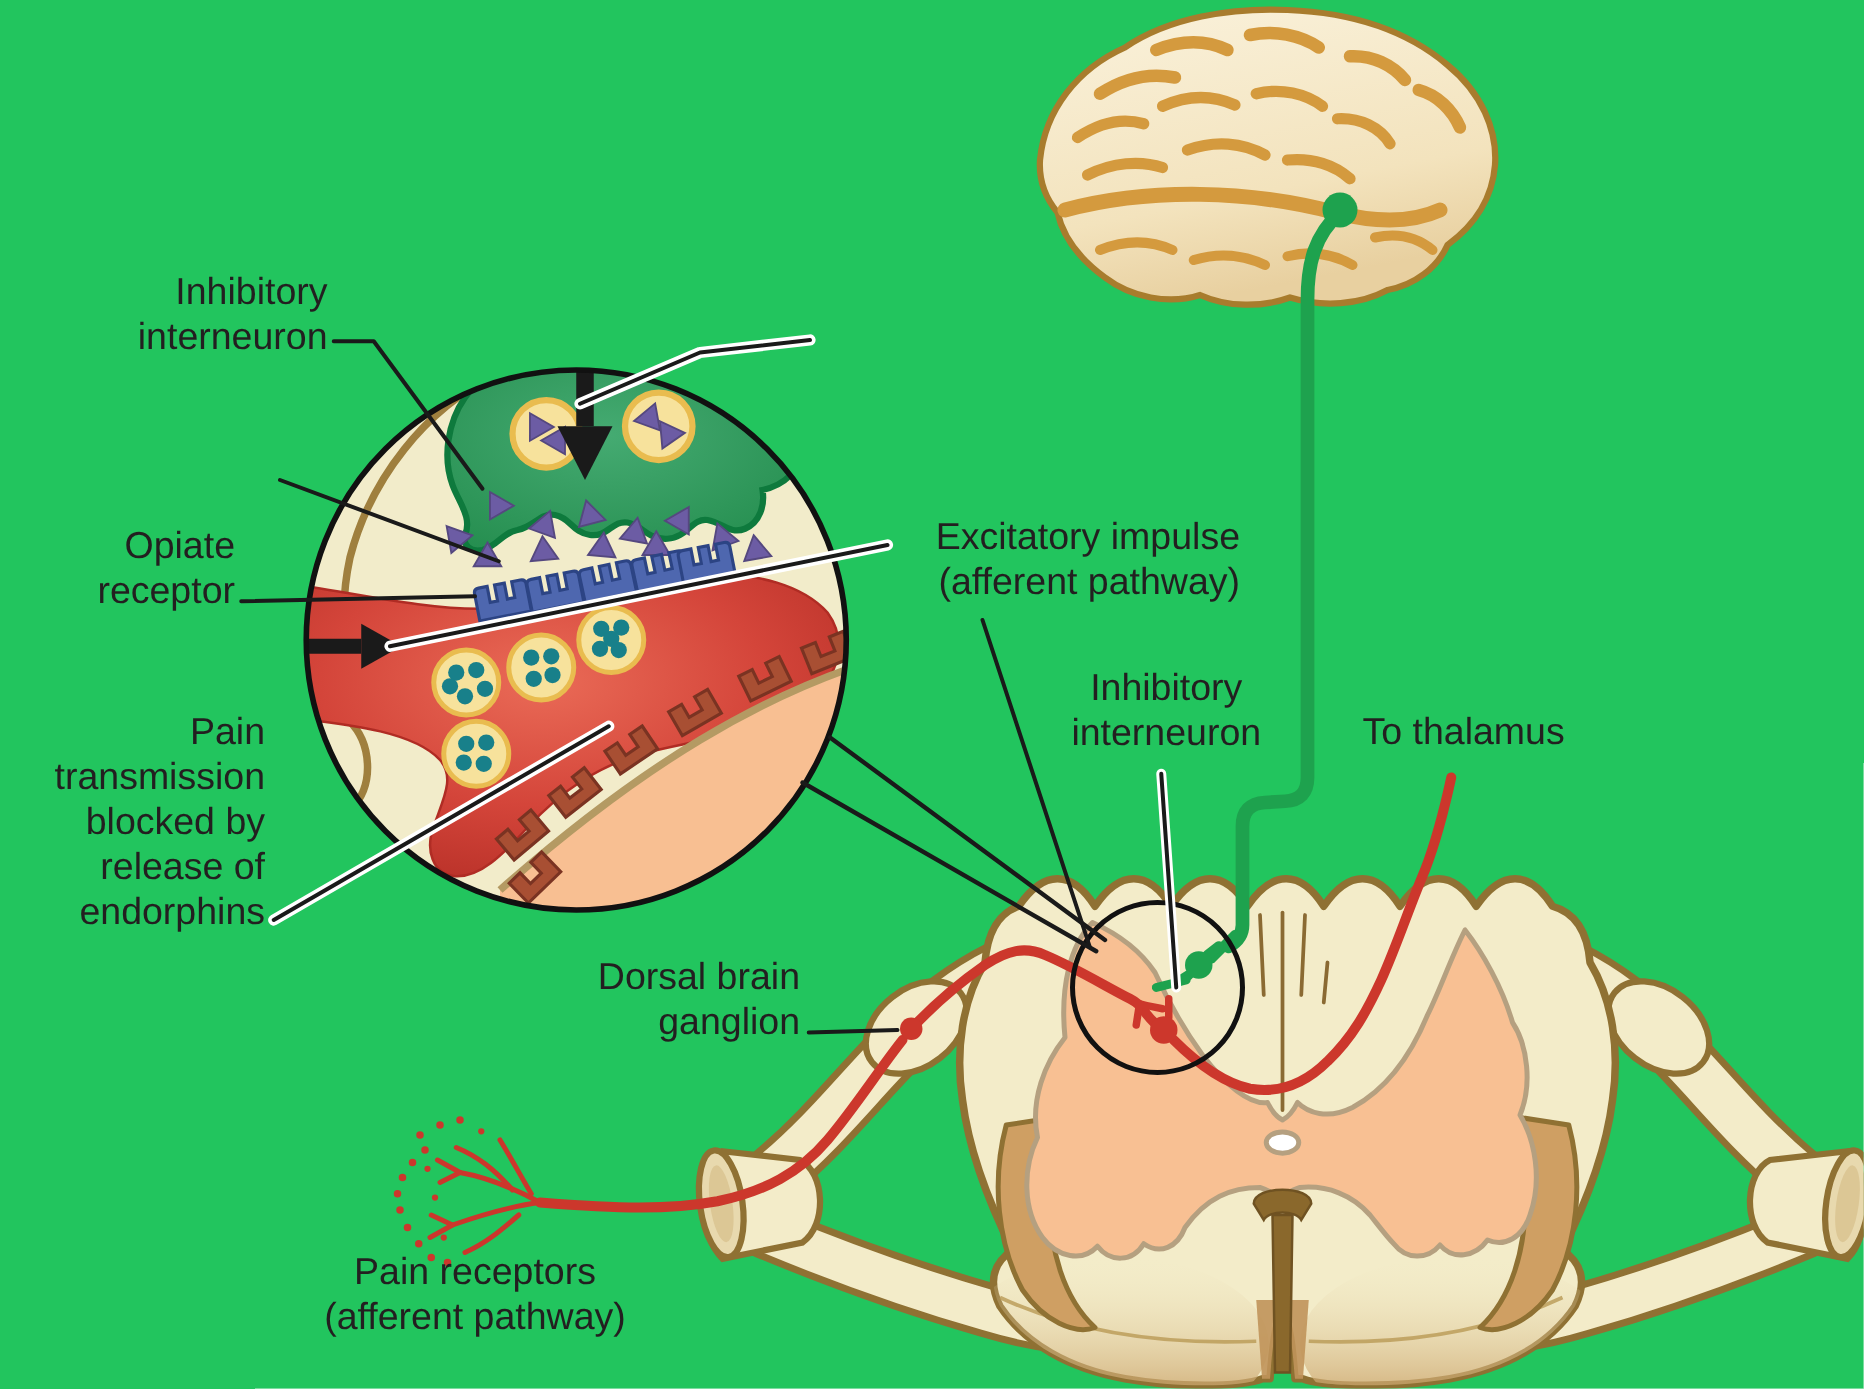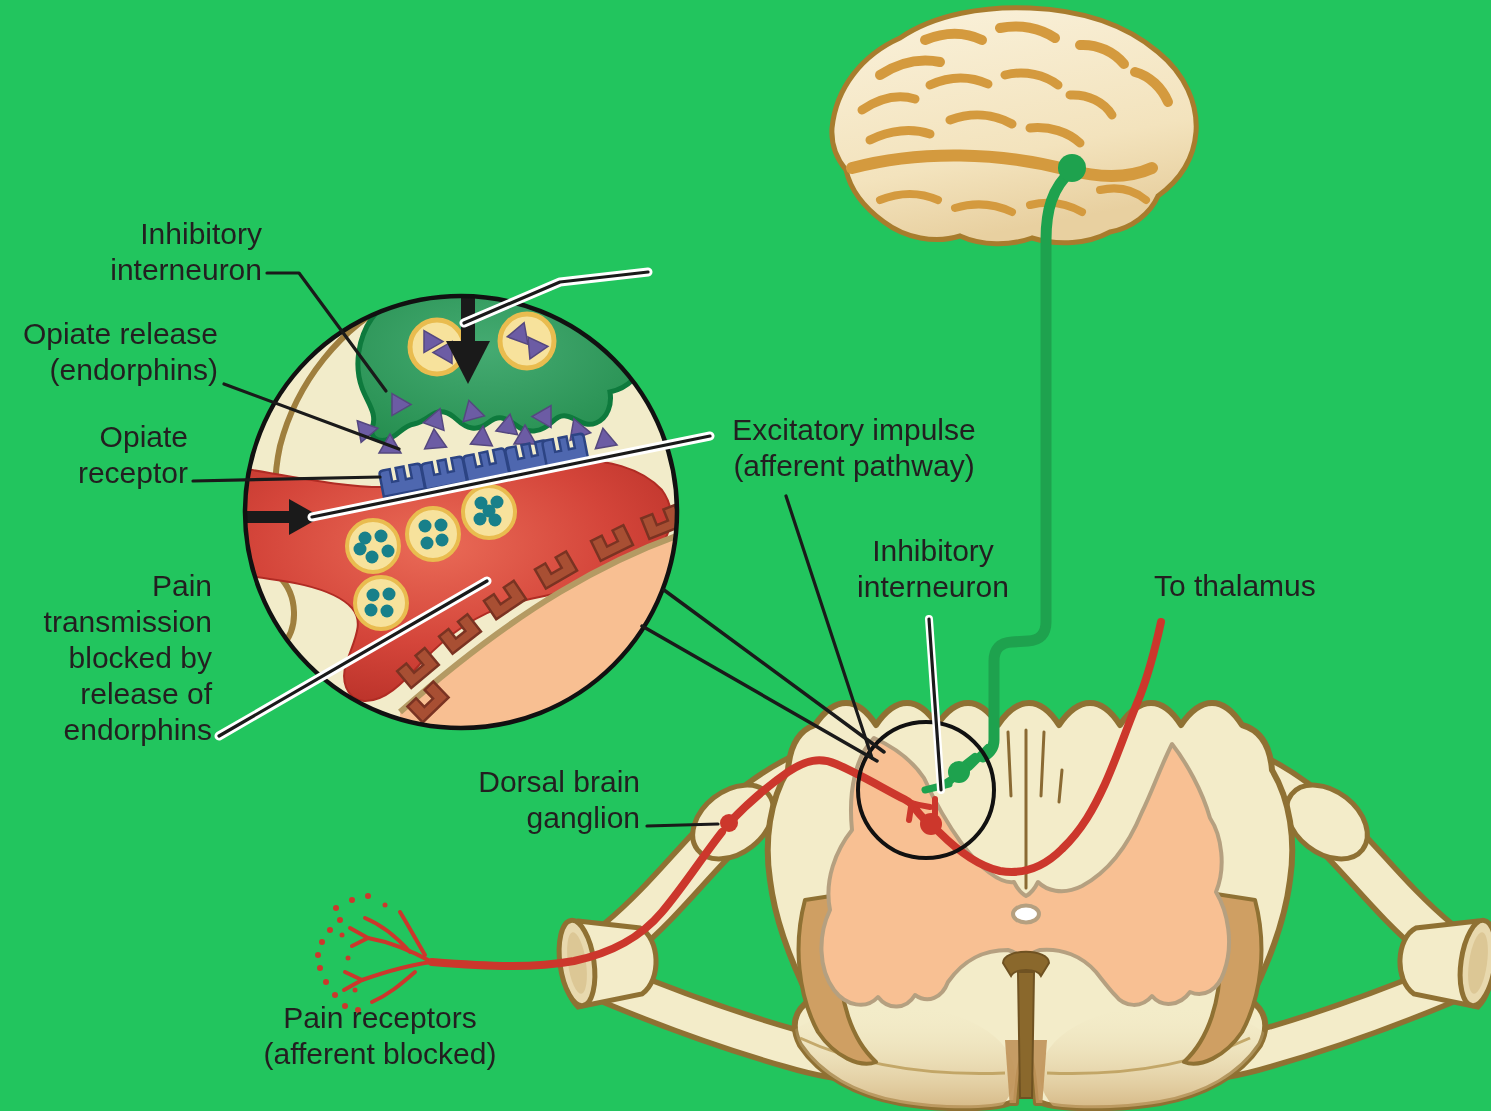--- a/index.html
+++ b/index.html
@@ -328,32 +328,30 @@
     <line x1="664" y1="590" x2="884" y2="752" stroke="#1a1a1a" stroke-width="3.5"></line>
     <line x1="642" y1="626" x2="877" y2="761" stroke="#1a1a1a" stroke-width="3.5"></line>
     <line x1="929" y1="619" x2="941" y2="790" stroke="#ffffff" stroke-width="8"></line>
     <line x1="929" y1="619" x2="941" y2="790" stroke="#1a1a1a" stroke-width="3.2"></line>
     <line x1="647" y1="826" x2="718" y2="824" stroke="#1a1a1a" stroke-width="3.2"></line>
   </g>
 </svg>
 
 <div class="label r" style="right:1229px;top:216px;">Inhibitory
 interneuron</div>
-<div class="label r" style="right:1273px;top:316px;">Opiate release
-(endorphins)</div>
 <div class="label r" style="right:1279px;top:568px;">Pain
 transmission
 blocked by
 release of
 endorphins</div>
 <div class="label r" style="right:1303px;top:419px;">Opiate
 receptor</div>
-<div class="label c" style="left:716px;top:412px;width:276px;">Excitatory impulse
+<div class="label c" style="left:716px;top:412px;width:276px;text-align:right;">Excitatory impulse
 (afferent pathway)</div>
 <div class="label c" style="left:843px;top:533px;width:180px;">Inhibitory
 interneuron</div>
-<div class="label" style="left:1154px;top:568px;">To thalamus</div>
+<div class="label" style="left:1090px;top:568px;">To thalamus</div>
 <div class="label r" style="right:851px;top:764px;">Dorsal brain
 ganglion</div>
 <div class="label c" style="left:246px;top:1000px;width:268px;">Pain receptors
-(afferent blocked)</div>
+(afferent pathway)</div>
 
 </div>
 
 </body></html>

